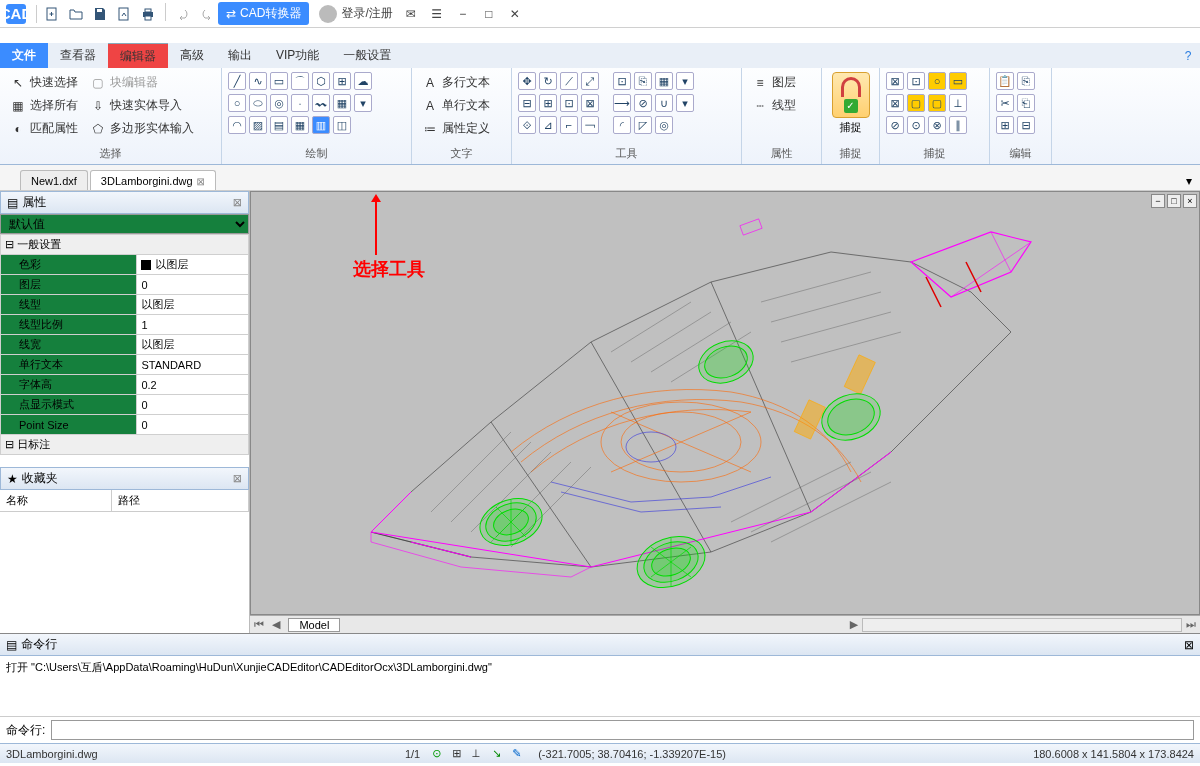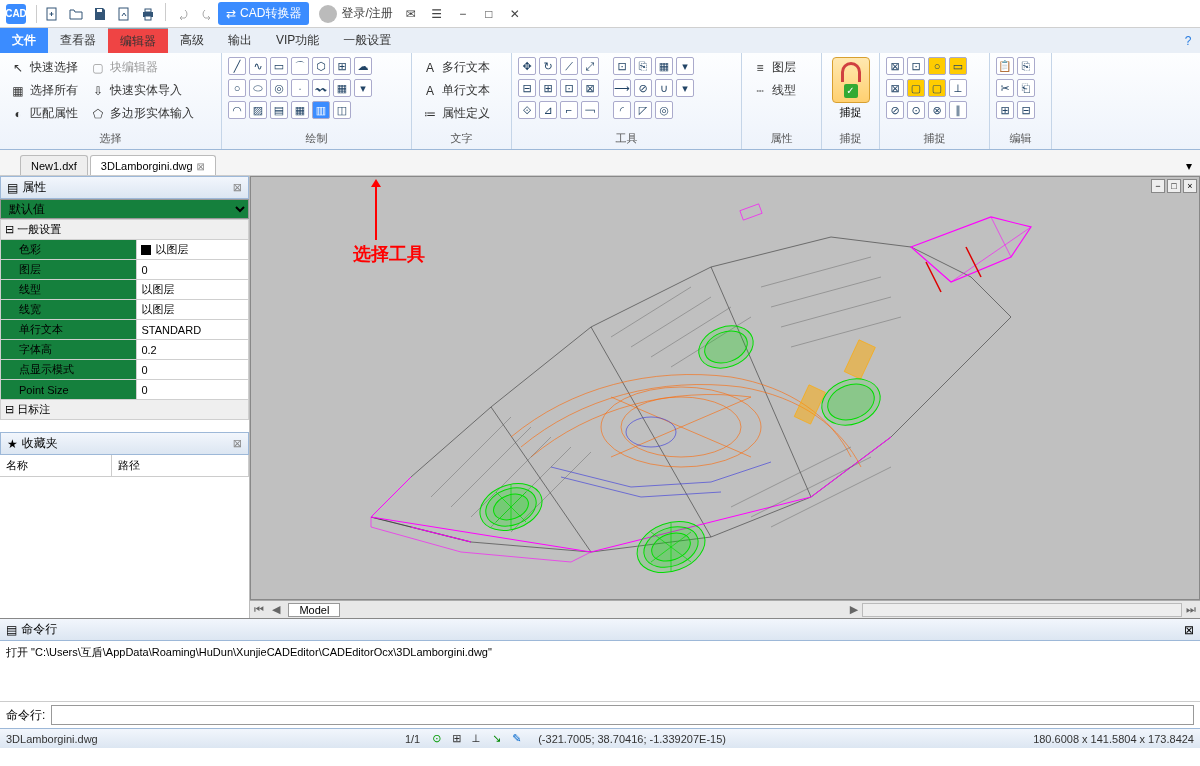--- a/index.html
+++ b/index.html
@@ -1,29 +1,29 @@
 <!DOCTYPE html>
 <html><head>
 <meta charset="utf-8">
 <style>
 * { margin:0; padding:0; box-sizing:border-box; font-family:"Microsoft YaHei",Arial,sans-serif; }
 body { width:1200px; height:766px; background:#fff; font-size:12px; overflow:hidden; }
 .titlebar { height:28px; background:#fff; display:flex; align-items:center; border-bottom:1px solid #d0d0d0; }
-.tb-logo { width:20px; height:20px; background:#3b8cff; border-radius:3px; margin:0 6px; color:#fff; font-size:10px; font-weight:bold; display:flex; align-items:center; justify-content:center; }
+.tb-logo { width:20px; height:20px; background:#3b8cff; border-radius:3px; margin:0 6px; color:#fff; font-size:15px; font-weight:bold; display:flex; align-items:center; justify-content:center; }
 .tb-qa { display:flex; gap:2px; }
 .tb-qa .qa { width:22px; height:22px; display:flex; align-items:center; justify-content:center; color:#555; }
 .tb-qa .qa svg { width:16px; height:16px; }
 .tb-title { flex:1; text-align:center; font-size:13px; font-weight:bold; color:#333; }
 .tb-badge { background:#3b8cff; color:#fff; padding:3px 8px; border-radius:3px; font-size:12px; display:flex; align-items:center; gap:4px; }
 .tb-user { display:flex; align-items:center; gap:4px; margin:0 10px; color:#444; }
 .tb-user .avatar { width:18px; height:18px; border-radius:50%; background:#bbb; }
 .tb-ctrls { display:flex; gap:10px; margin-right:10px; color:#444; }
 .tb-ctrls span { width:16px; text-align:center; }
 
-.menubar { height:25px; background:#e9eff7; display:flex; align-items:stretch; }
+.menubar { height:25px; background:#e9eff7; display:flex; align-items:stretch;margin-top:15px; }
 .menubar .mi { padding:0 12px; display:flex; align-items:center; color:#333; }
 .menubar .mi.active { background:#3b8cff; color:#fff; font-weight:bold; }
 .menubar .mi.editor { background:#ef4444; border-top:1px solid #8ab; }
 .menubar .help { margin-left:auto; width:24px; display:flex; align-items:center; justify-content:center; color:#2a7de1; }
 
 .ribbon { height:97px; background:linear-gradient(#fdfeff,#eef3fb); border-bottom:1px solid #9db8d8; display:flex; }
 .rgroup { border-right:1px solid #c5d5e8; display:flex; flex-direction:column; }
 .rgroup .body { flex:1; display:flex; align-items:flex-start; padding:4px 6px; gap:4px; }
 .rgroup .label { text-align:center; font-size:11px; color:#555; padding:2px 0 3px; }
 .rcol { display:flex; flex-direction:column; gap:2px; }
@@ -389,20 +389,24 @@
           </tr>
       <tr>
             <td class="k">图层</td>
             <td>0</td>
           </tr>
       <tr>
             <td class="k">线型</td>
             <td>以图层</td>
           </tr>
       <tr>
+            <td class="k">线型比例</td>
+            <td>1</td>
+          </tr>
+      <tr>
             <td class="k">线宽</td>
             <td>以图层</td>
           </tr>
       <tr>
             <td class="k">单行文本</td>
             <td>STANDARD</td>
           </tr>
       <tr>
             <td class="k">字体高</td>
             <td>0.2</td>

